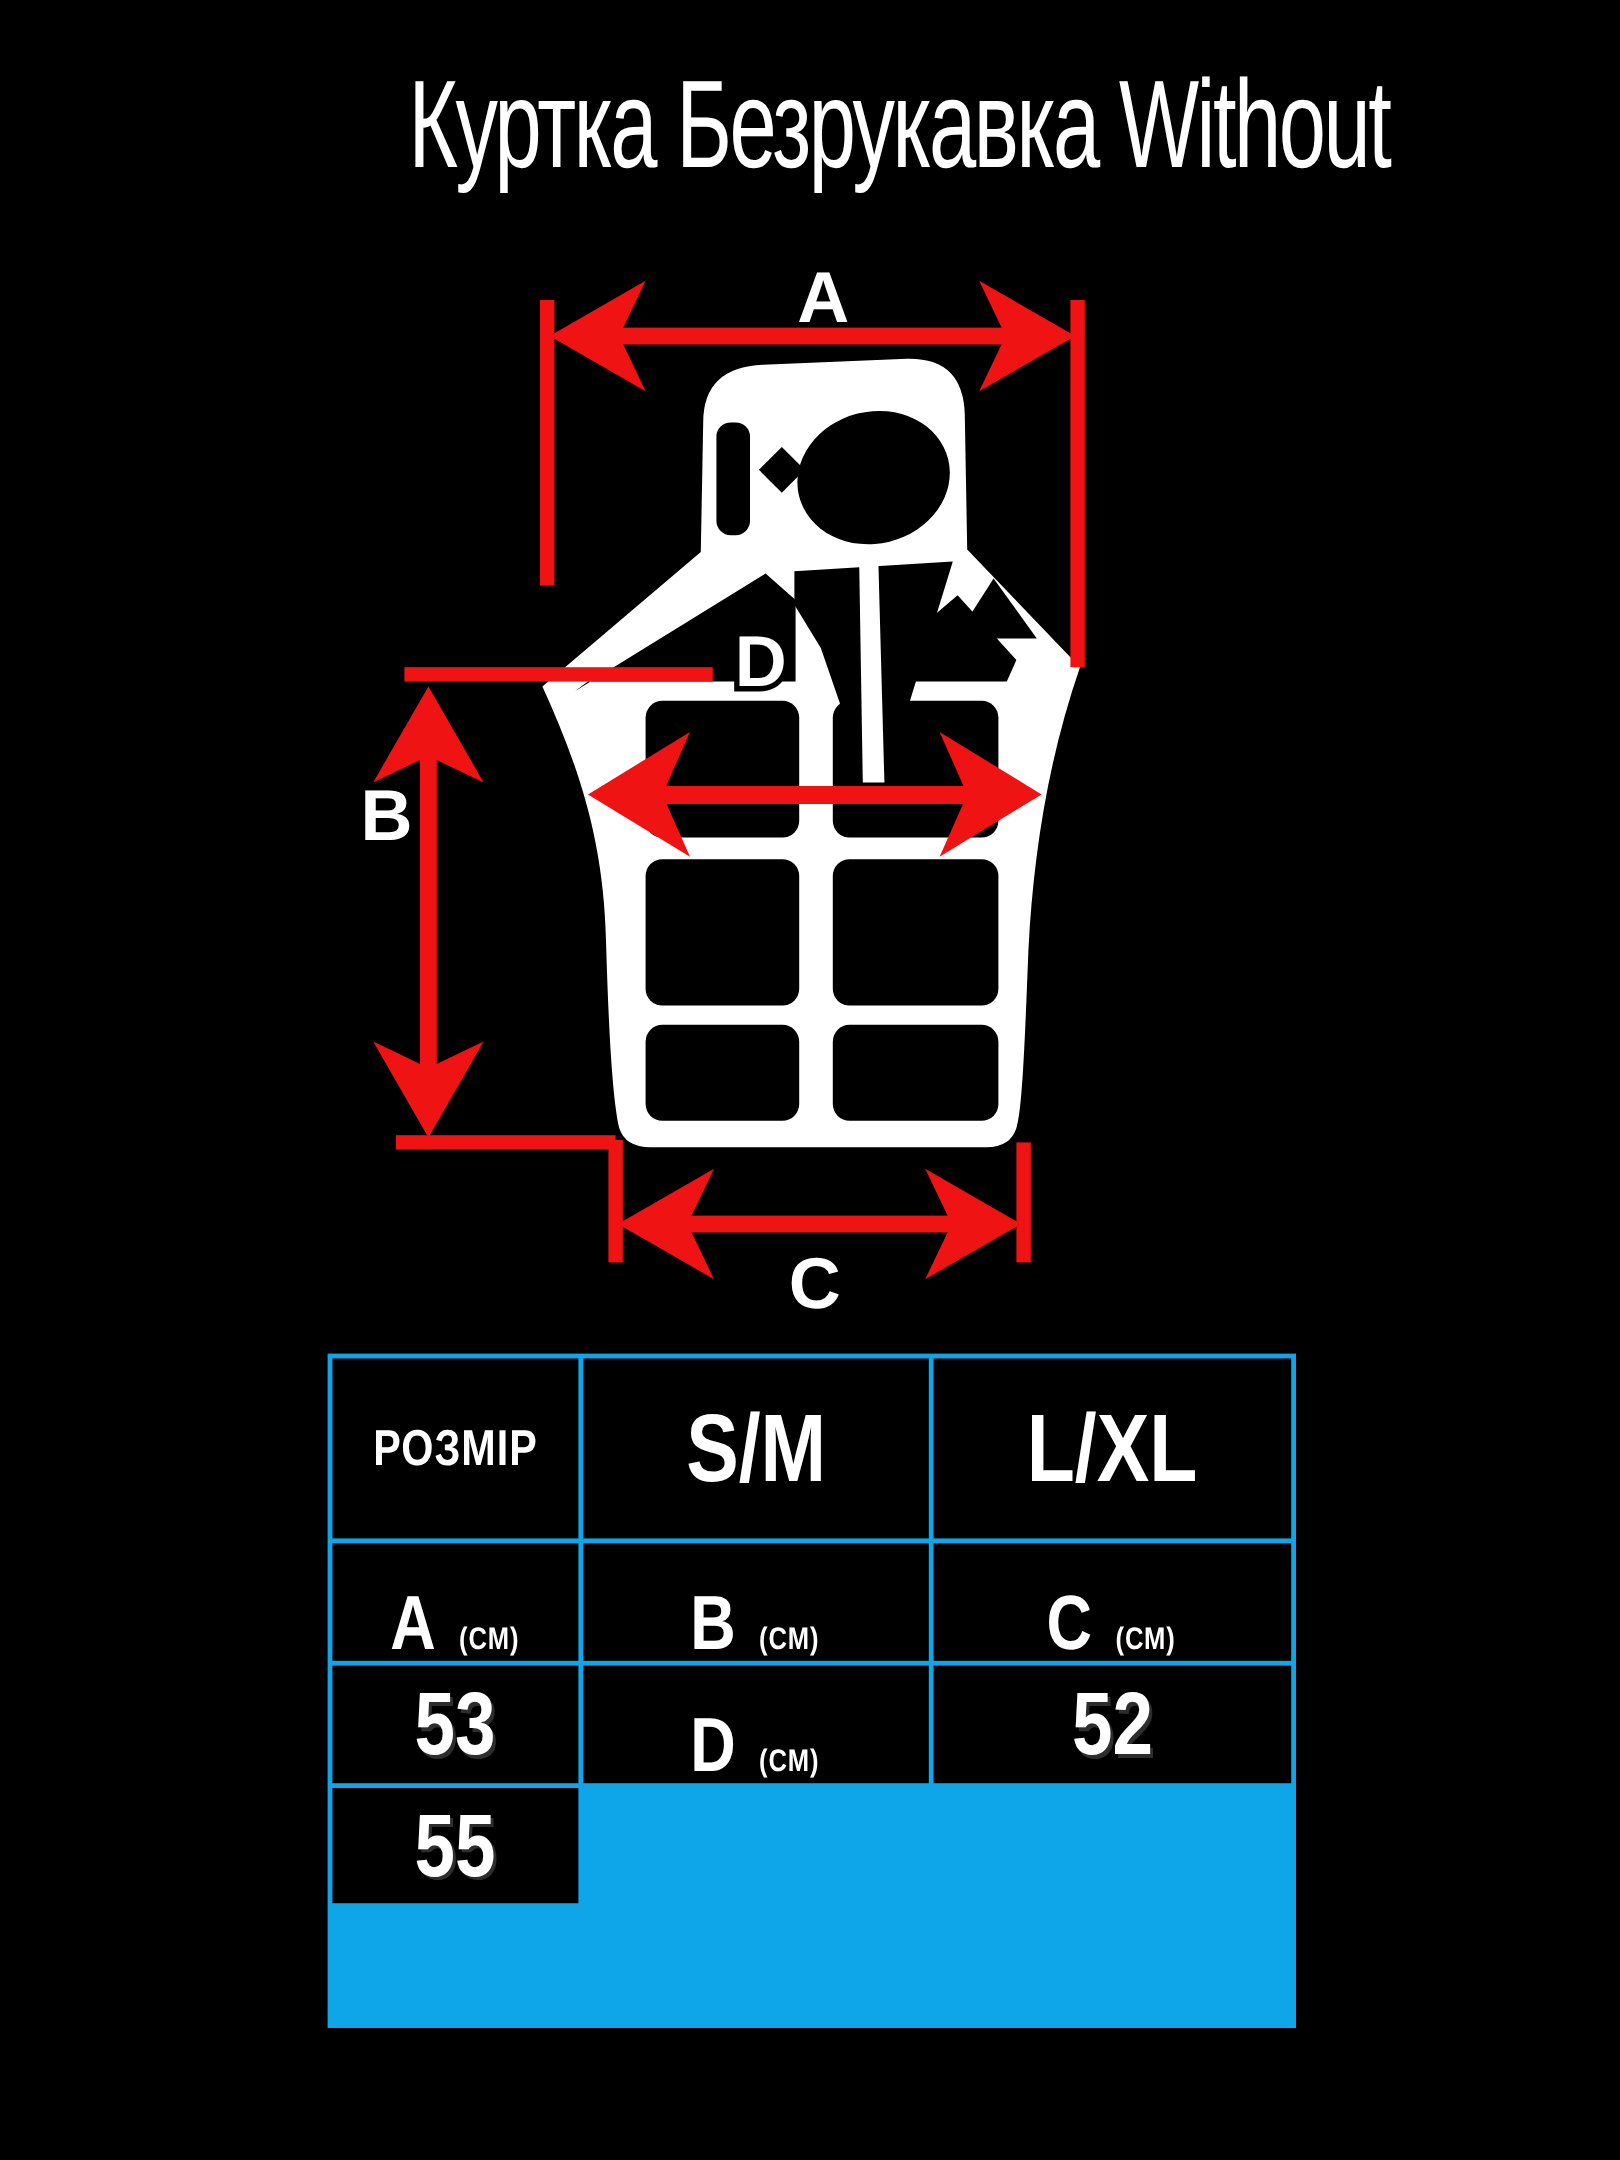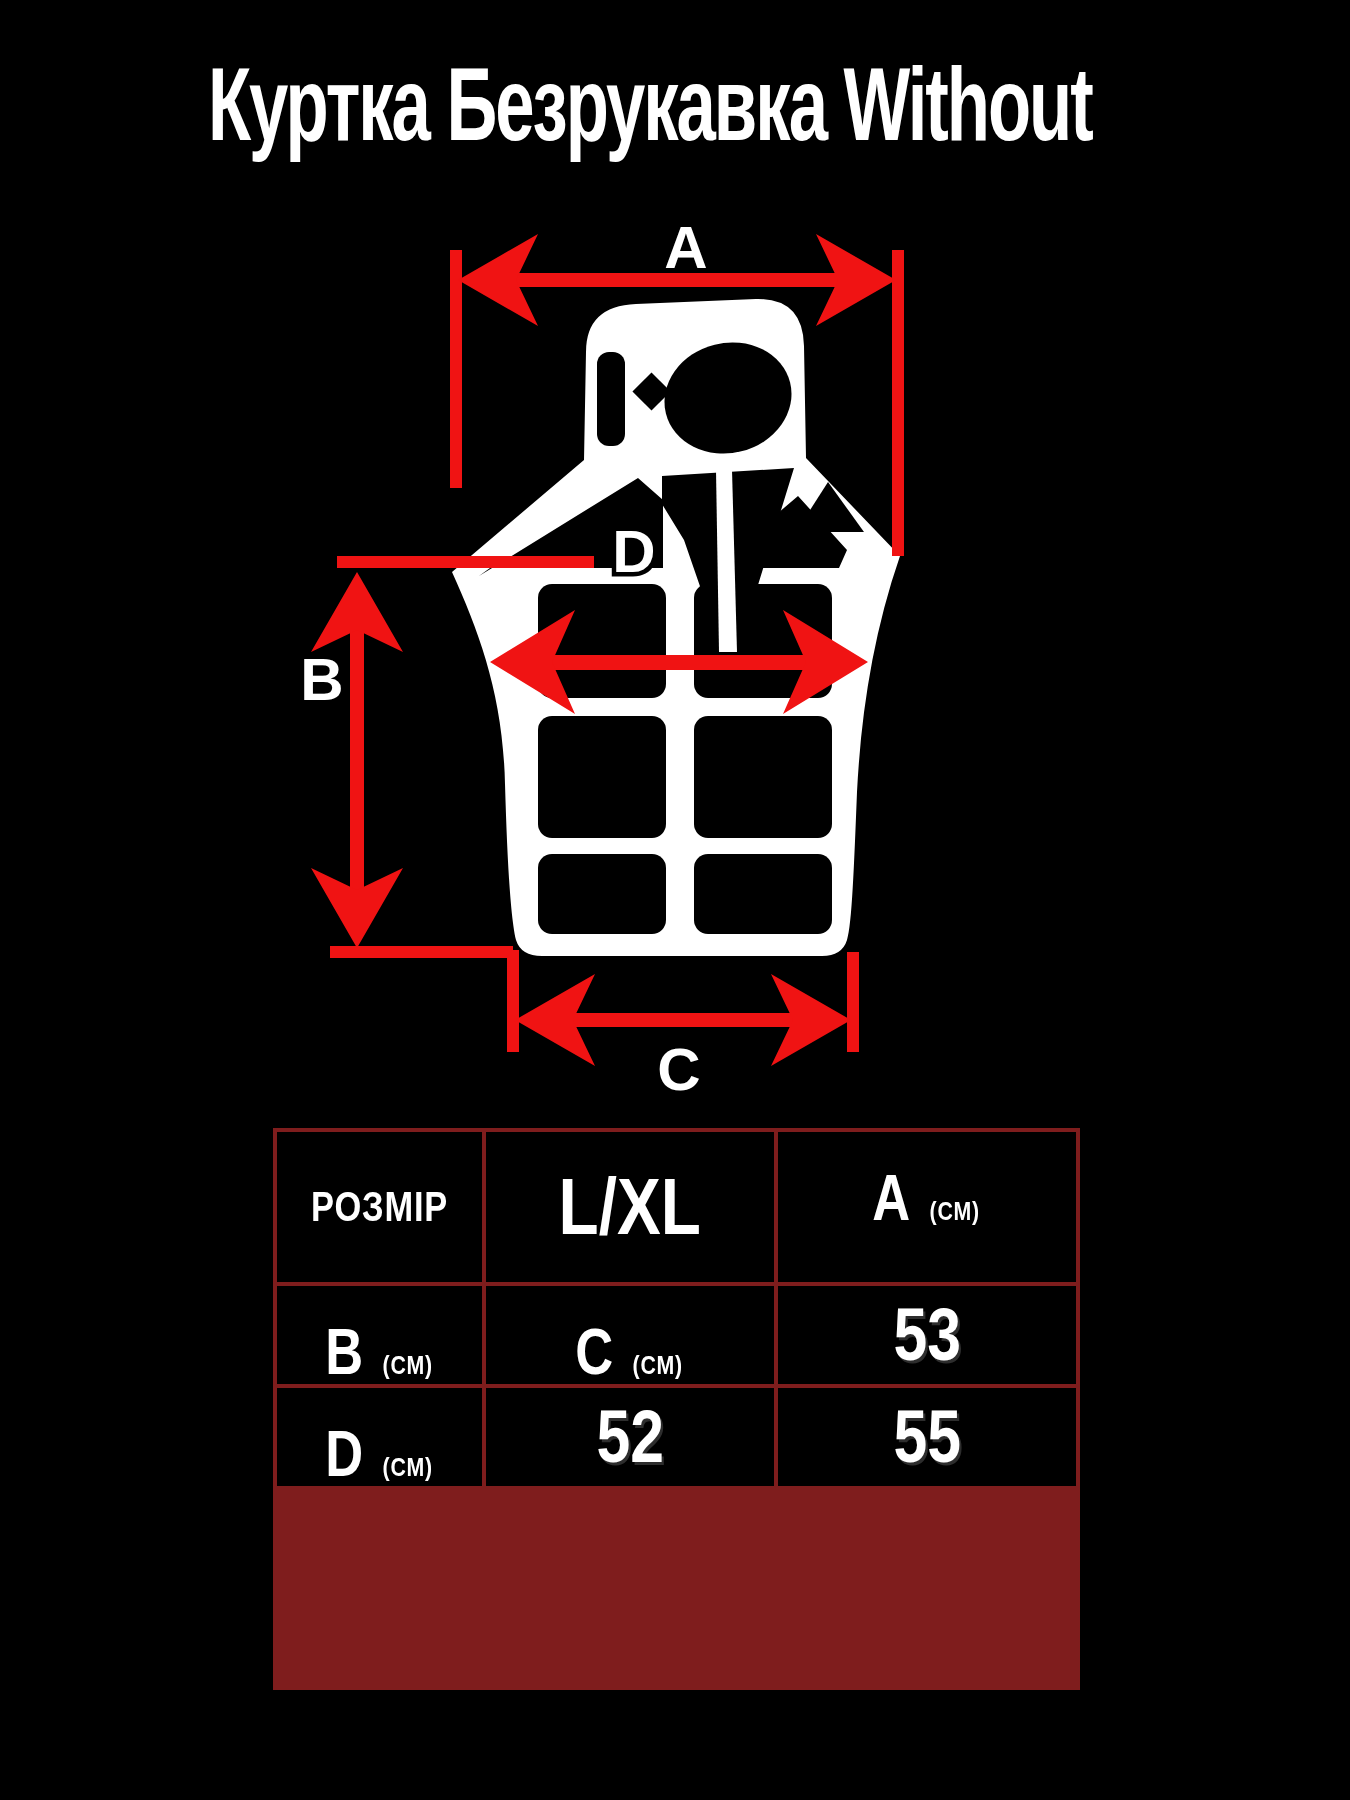--- a/index.html
+++ b/index.html
@@ -12,22 +12,22 @@
     position:relative;
     width:1350px;height:1800px;
     background:var(--paper);
     overflow:hidden;
     font-family:"Liberation Sans", sans-serif;
     color:var(--ink);
   }
   
   .title{
     position:absolute;top:52px;left:0;width:1350px;
-    text-align:left;
-    font-size:104px;font-weight:bold;line-height:1.0;
+    text-align:right;
+    font-size:104px;font-weight:normal;line-height:1.0;
     letter-spacing:-3px;
     white-space:nowrap;
   }
   .cond{display:inline-block;transform:scaleX(0.68);transform-origin:center;}
   .cond85{display:inline-block;transform:scaleX(0.82);transform-origin:center;}
   
   .diagram{position:absolute;left:0;top:0;width:1350px;height:1800px;}
   .vest-white{fill:#ffffff;}
   .vest-black{fill:#000000;}
   .red{fill:var(--accent);}
@@ -36,21 +36,21 @@
     font-weight:bold;font-size:60px;fill:#ffffff;
   }
   .dim-label-halo{
     stroke:#000000;stroke-width:9;paint-order:stroke;
   }
   
   .size-table{
     position:absolute;left:273px;top:1128px;
     width:807px;height:562px;
     box-sizing:border-box;
-    background:#7f1d1d;
+    background:#0ea5e9;
     display:grid;
     grid-template-columns:205px 288px 298px;
     grid-template-rows:150px repeat(4,1fr);
     gap:4px;padding:4px;
   }
   .cell{
     background:#000000;
     display:flex;align-items:center;justify-content:center;
     gap:10px;line-height:1;
   }
@@ -142,20 +142,23 @@
       <text class="dim-label" x="679" y="1090" text-anchor="middle">C</text>
     </g>
   </svg>
 
   <div class="size-table">
 
     <div class="cell">
         <span class="cond85 hdr-size">РОЗМІР</span>
       </div>
     <div class="cell">
+        <span class="cond85 hdr-col">S/M</span>
+      </div>
+    <div class="cell">
         <span class="cond85 hdr-col">L/XL</span>
       </div>
 
     <div class="cell row-label-cell">
       <span class="cond85 row-letter">A</span>
       <span class="cond85 row-unit">(СМ)</span>
     </div>
 
     <div class="cell row-label-cell">
       <span class="cond85 row-letter">B</span>

